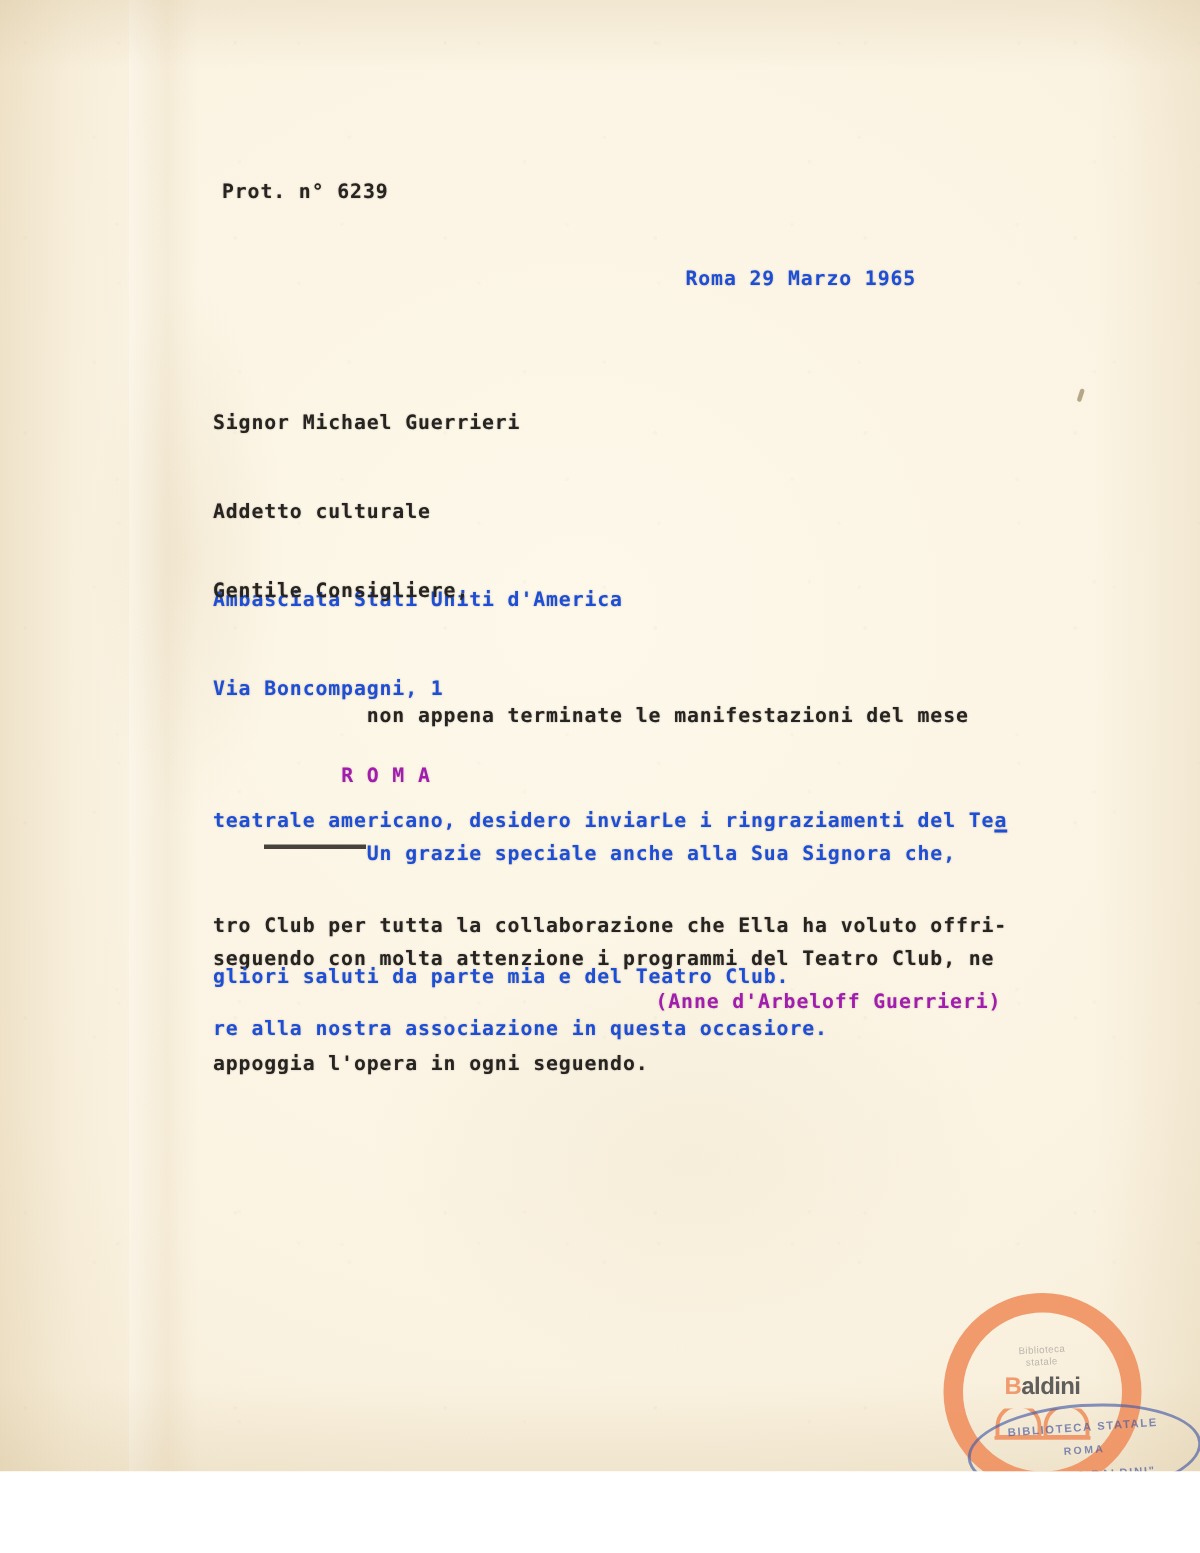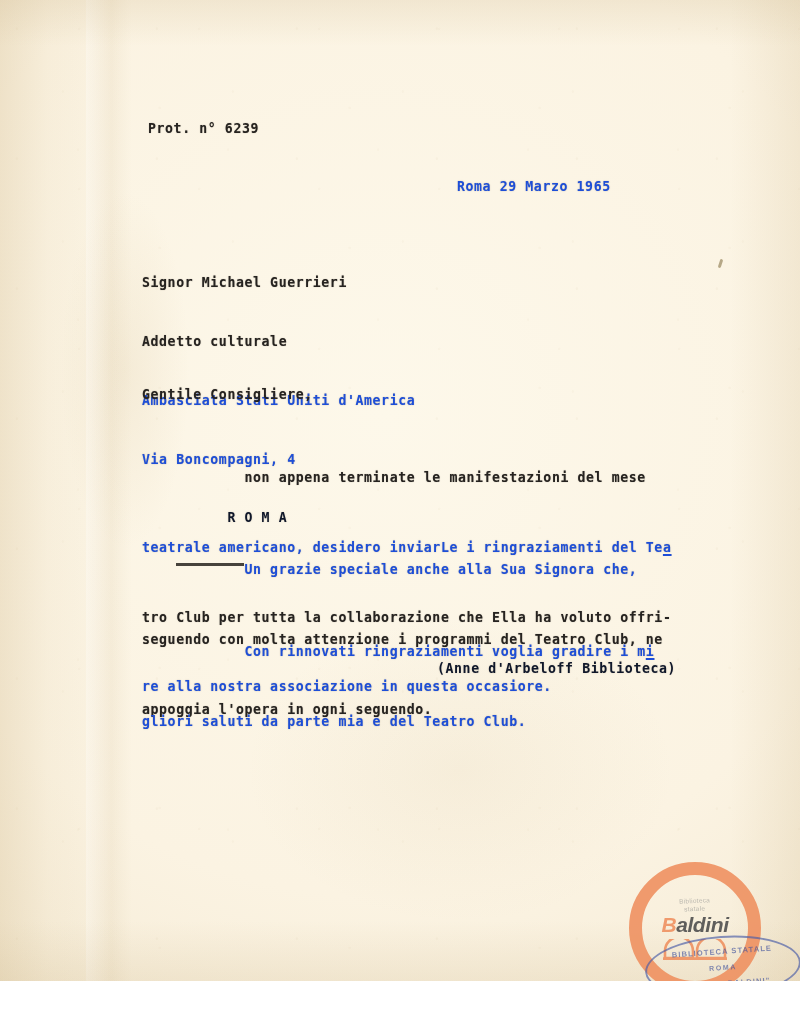--- a/index.html
+++ b/index.html
@@ -78,21 +78,21 @@
     position: absolute;
     color: #2b2722;
     font-size: 13.2px;
     letter-spacing: 0.6px;
     white-space: pre;
     font-weight: 700;
     text-shadow: 0 0 1.1px rgba(60,52,40,0.42);
   }
   .ink-strong { color: #262320; }
   .ink-mid    { color: #1d4ed8; text-shadow: 0 0 1.3px rgba(80,70,54,0.40); }
-  .ink-light  { color: #0f172a; text-shadow: 0 0 1.4px rgba(110,98,76,0.34); }
+  .ink-light  { color: #a21caf; text-shadow: 0 0 1.4px rgba(110,98,76,0.34); }
 
   #prot      { left: 148px; top: 121px; }
   #dateline  { left: 457px; top: 179px; }
 
   #addr      { left: 142px; top: 234px; line-height: 19.6px; }
   .addr-roma-wrap { position: relative; display: inline-block; }
   .addr-underline {
     position: absolute;
     left: 0; bottom: 1px;
     width: 68px; height: 3px;
@@ -148,26 +148,25 @@
     font-size: 6.5px;
     color: #9a9a96;
     letter-spacing: 0.3px;
     line-height: 7.5px;
     text-align: center;
     transform: rotate(-3deg);
     opacity: 0.75;
   }
   .baldini-word {
     font-family: "Liberation Sans", sans-serif;
-    font-size: 21px;
+    font-size: 16px;
     font-weight: 700;
     color: #4b4b4b;
     letter-spacing: -0.4px;
     line-height: 21px;
-    font-style: italic;
   }
   .baldini-word .b-accent { color: #ef8f5e; }
   .book-mark {
     margin-top: 3px;
     width: 66px; height: 21px;
   }
 
   #stamp-oval {
     position: absolute;
     left: 645px; top: 936px;
@@ -207,21 +206,21 @@
   <div class="edge-bottom"></div>
 
   <div class="tw ink-strong" id="prot">Prot. n° 6239</div>
 
   <div class="tw ink-mid" id="dateline">Roma 29 Marzo 1965</div>
 
   <div id="addr" class="tw">
     <div class="ink-strong">Signor Michael Guerrieri</div>
     <div class="ink-strong">Addetto culturale</div>
     <div class="ink-mid">Ambasciata Stati Uniti d'America</div>
-    <div class="ink-mid">Via Boncompagni, 4</div>
+    <div class="ink-mid">Via Boncompagni, 1</div>
     <div class="addr-roma-wrap">
       <span class="ink-light">R O M A</span>
       <span class="addr-underline"></span>
     </div>
   </div>
 
   <div class="tw ink-strong" id="salutation">Gentile Consigliere,</div>
 
   <div id="para1" class="tw para">
     <div class="ink-strong">            non appena terminate le manifestazioni del mese</div>
@@ -230,25 +229,24 @@
     <div class="ink-mid">re alla nostra associazione in questa occasiore.</div>
   </div>
 
   <div id="para2" class="tw para">
     <div class="ink-mid">            Un grazie speciale anche alla Sua Signora che,</div>
     <div class="ink-strong">seguendo con molta attenzione i programmi del Teatro Club, ne</div>
     <div class="ink-strong">appoggia l'opera in ogni seguendo.</div>
   </div>
 
   <div id="para3" class="tw para">
-    <div class="ink-mid">            Con rinnovati ringraziamenti voglia gradire i m<span class="hyph-u">i</span></div>
     <div class="ink-mid">gliori saluti da parte mia e del Teatro Club.</div>
   </div>
 
-  <div class="tw ink-light" id="signature">(Anne d'Arbeloff Biblioteca)</div>
+  <div class="tw ink-light" id="signature">(Anne d'Arbeloff Guerrieri)</div>
 
   <div class="margin-tick"></div>
 
   <div id="stamp-baldini">
     <div class="baldini-inner">
       <div class="baldini-small">Biblioteca</div>
       <div class="baldini-small">statale</div>
       <div class="baldini-word"><span class="b-accent">B</span><span>aldini</span></div>
       <svg class="book-mark" viewBox="0 0 66 21">
         <path d="M3 19 L3 12 A13 13 0 0 1 31 12 L31 19 Z" fill="none" stroke="#ef8f5e" stroke-width="2.6"></path>

